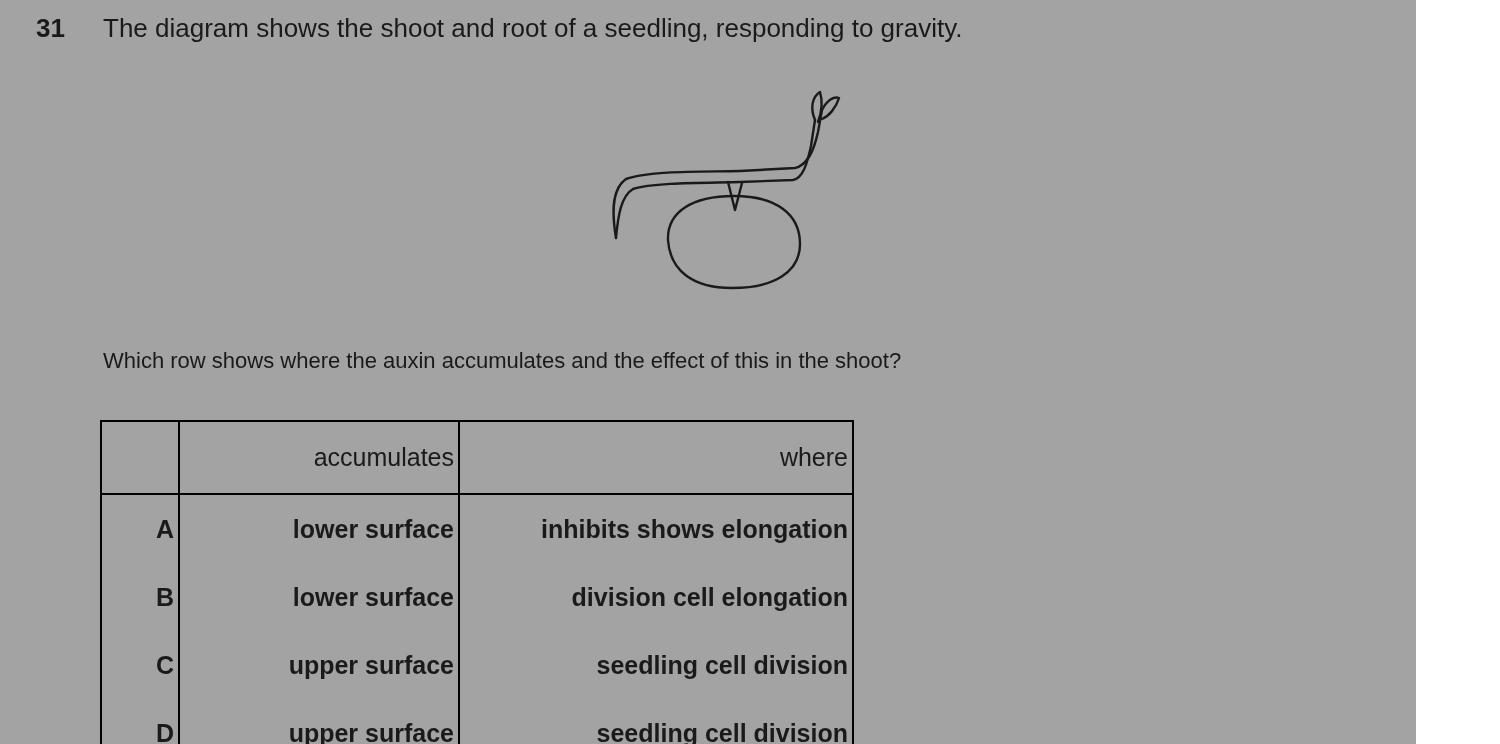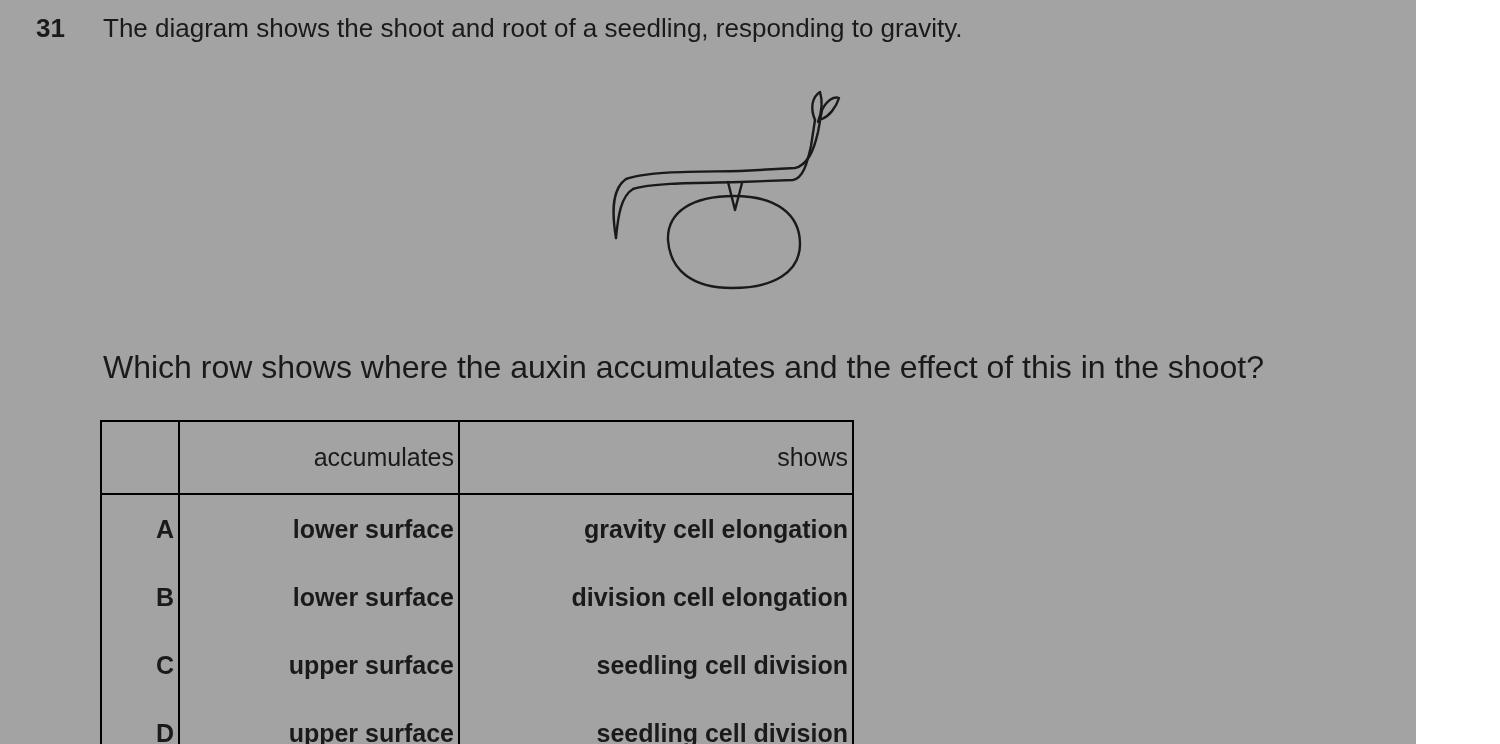--- a/index.html
+++ b/index.html
@@ -38,21 +38,21 @@
   }
   .figure svg {
     display: block;
     width: 280px;
     height: 210px;
   }
   .prompt {
     position: absolute;
     left: 103px;
     top: 348px;
-    font-size: 32px;
+    font-size: 22px;
     line-height: 1.2;
     white-space: nowrap;
     text-align: right;
   }
   table.answer {
     position: absolute;
     left: 100px;
     top: 420px;
     border-collapse: collapse;
     table-layout: fixed;
@@ -116,28 +116,28 @@
   <table class="answer">
     <colgroup>
         <col class="c0">
         <col class="c1">
         <col class="c2">
       </colgroup>
     <thead>
       <tr>
         <th></th>
         <th>accumulates</th>
-        <th>shows</th>
+        <th>where</th>
       </tr>
     </thead>
     <tbody>
       <tr>
         <td class="option">A</td>
         <td>lower surface</td>
-        <td>gravity cell elongation</td>
+        <td>inhibits shows elongation</td>
       </tr>
       <tr>
         <td class="option">B</td>
         <td>lower surface</td>
         <td>division cell elongation</td>
       </tr>
       <tr>
         <td class="option">C</td>
         <td>upper surface</td>
         <td>seedling cell division</td>

